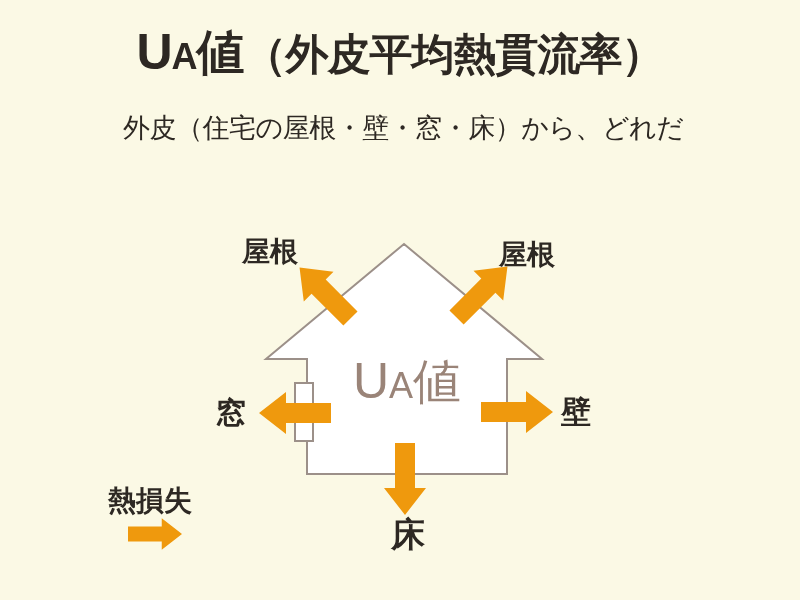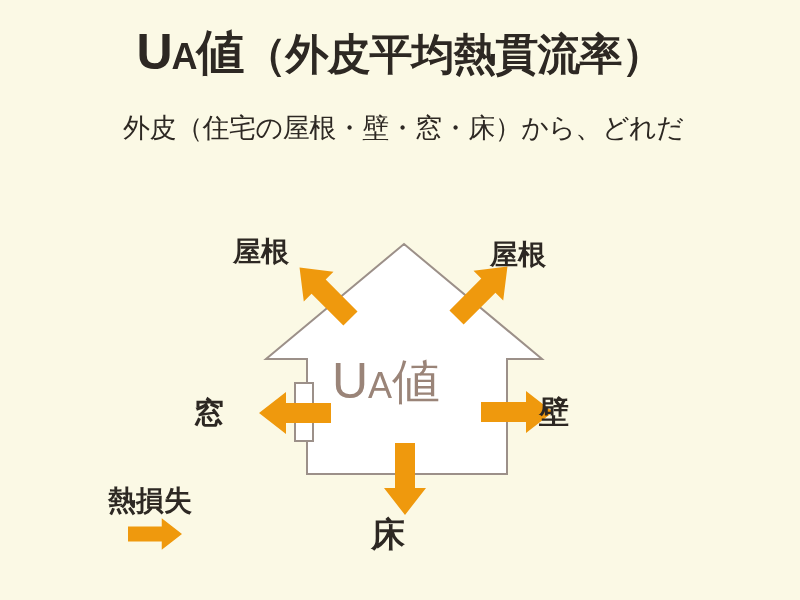--- a/index.html
+++ b/index.html
@@ -45,32 +45,33 @@
   
   .diagram-svg {
     position: absolute;
     left: 0; top: 0;
     width: 800px; height: 600px;
   }
   .diagram-label {
     position: absolute;
     font-weight: 600;
     color: #2D2823;
+    text-align: center;
     white-space: nowrap;
   }
   .label-roof-left  { left: 233px; top: 238px; width: 74px; font-size: 28px; line-height: 28px; }
   .label-roof-right { left: 490px; top: 241px; width: 74px; font-size: 28px; line-height: 28px; }
   .label-window     { left: 194px; top: 398px; width: 74px; font-size: 30px; line-height: 30px; }
   .label-wall       { left: 539px; top: 397px; width: 74px; font-size: 30px; line-height: 30px; }
   .label-floor      { left: 371px; top: 517px; width: 74px; font-size: 34px; line-height: 34px; }
   .label-heat-loss  { left: 108px; top: 487px; font-size: 28px; line-height: 28px; text-align: left; }
   
   .house-text {
     position: absolute;
-    left: 309px; top: 356px; width: 154px;
+    left: 330px; top: 356px; width: 154px;
     text-align: center;
     line-height: 50px;
     font-weight: 500;
     color: #9A8478;
     letter-spacing: 0;
     white-space: nowrap;
   }
   .house-text .h-u     { font-size: 50px; }
   .house-text .h-a     { font-size: 36px; }
   .house-text .h-value { font-size: 48px; }

